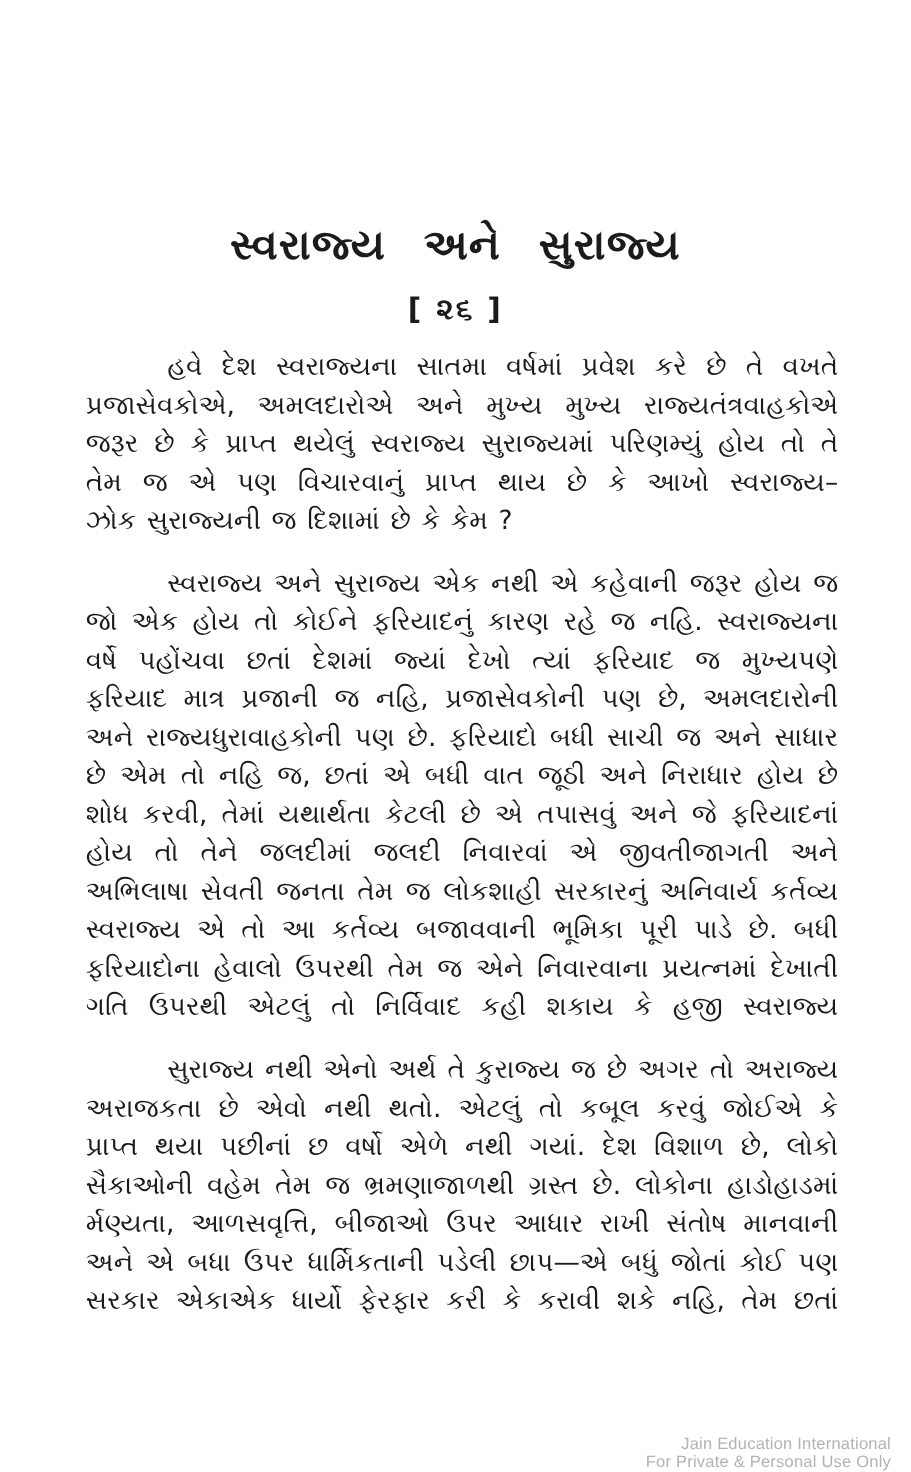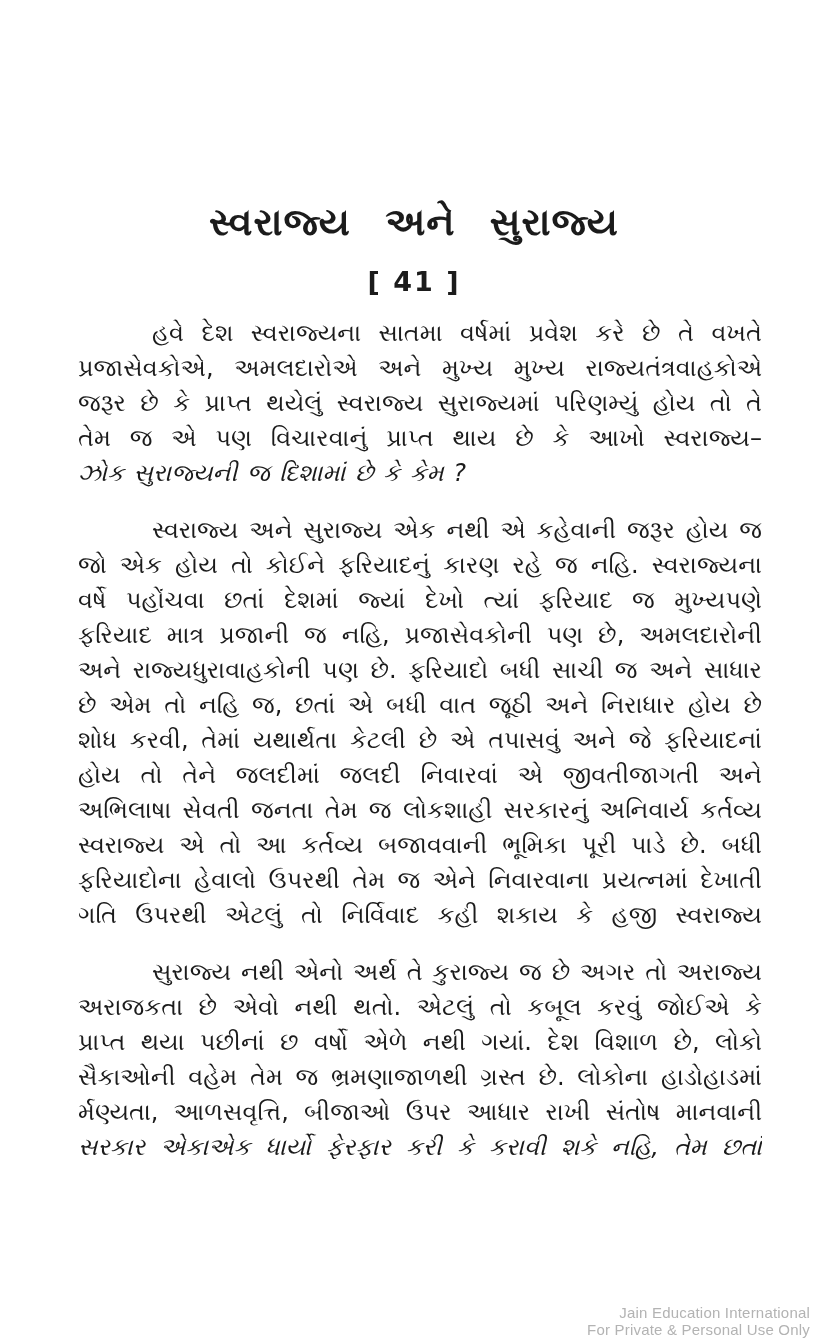--- a/index.html
+++ b/index.html
@@ -49,21 +49,20 @@
     text-align: justify;
     text-align-last: justify;
     word-spacing: 2px;
   }
   .line.first {
     padding-left: 74px;
   }
   .line.last {
     text-align: left;
     text-align-last: left;
-    font-style: italic;
   }
   .paragraph.justify-all .line.last {
     text-align: justify;
     text-align-last: justify;
   }
   .scan-footer {
     position: absolute;
     left: 0;
     right: 0;
     top: 1292px;
@@ -79,21 +78,21 @@
     flex-direction: column;
   }
 </style>
 </head>
 <body>
 
 <div class="page" style="background: rgb(255, 255, 255); color: rgb(27, 27, 27);">
 
   <h1 class="doc-title">સ્વરાજ્ય અને સુરાજ્ય</h1>
 
-  <div class="section-number">[ 41 ]</div>
+  <div class="section-number">[ ૨૬ ]</div>
 
   <div class="page-body">
       <div class="paragraph">
         <div class="line first">હવે દેશ સ્વરાજ્યના સાતમા વર્ષમાં પ્રવેશ કરે છે તે વખતે પ્રજાએ,</div>
         <div class="line">પ્રજાસેવકોએ, અમલદારોએ અને મુખ્ય મુખ્ય રાજ્યતંત્રવાહકોએ વિચાર કરવાની</div>
         <div class="line">જરૂર છે કે પ્રાપ્ત થયેલું સ્વરાજ્ય સુરાજ્યમાં પરિણમ્યું હોય તો તે કેટલે અંશે ?</div>
         <div class="line">તેમ જ એ પણ વિચારવાનું પ્રાપ્ત થાય છે કે આખો સ્વરાજ્ય–સંચાલનનો</div>
         <div class="line last">ઝોક સુરાજ્યની જ દિશામાં છે કે કેમ ?</div>
       </div>
       <div class="paragraph">
@@ -109,20 +108,21 @@
         <div class="line">સ્વરાજ્ય એ તો આ કર્તવ્ય બજાવવાની ભૂમિકા પૂરી પાડે છે. બધી જાતની</div>
         <div class="line">ફરિયાદોના હેવાલો ઉપરથી તેમ જ એને નિવારવાના પ્રયત્નમાં દેખાતી મંદ-</div>
         <div class="line">ગતિ ઉપરથી એટલું તો નિર્વિવાદ કહી શકાય કે હજી સ્વરાજ્ય સુરાજ્યમાં</div>
       </div>
       <div class="paragraph justify-all">
         <div class="line first">સુરાજ્ય નથી એનો અર્થ તે કુરાજ્ય જ છે અગર તો અરાજ્ય યા</div>
         <div class="line">અરાજકતા છે એવો નથી થતો. એટલું તો કબૂલ કરવું જોઈએ કે સ્વરાજ્ય</div>
         <div class="line">પ્રાપ્ત થયા પછીનાં છ વર્ષો એળે નથી ગયાં. દેશ વિશાળ છે, લોકો અનેક</div>
         <div class="line">સૈકાઓની વહેમ તેમ જ ભ્રમણાજાળથી ગ્રસ્ત છે. લોકોના હાડોહાડમાં અક-</div>
         <div class="line">ર્મણ્યતા, આળસવૃત્તિ, બીજાઓ ઉપર આધાર રાખી સંતોષ માનવાની વૃત્તિ</div>
+        <div class="line">અને એ બધા ઉપર ધાર્મિકતાની પડેલી છાપ—એ બધું જોતાં કોઈ પણ</div>
         <div class="line last">સરકાર એકાએક ધાર્યો ફેરફાર કરી કે કરાવી શકે નહિ, તેમ છતાં મળેલું</div>
       </div>
     </div>
 
   <div class="scan-footer" style="color: rgb(179, 179, 179);">
     <span>Jain Education International</span>
     <span>For Private &amp; Personal Use Only</span>
     <span>www.jainelibrary.org</span>
   </div>
 

